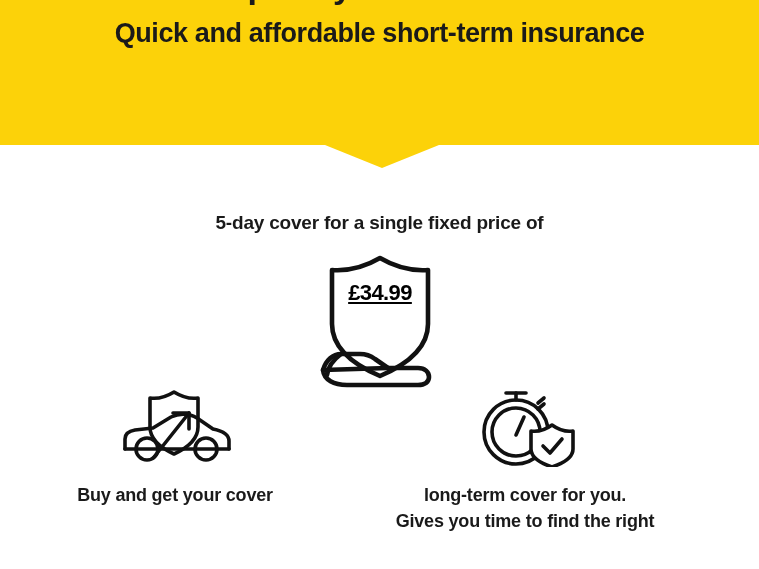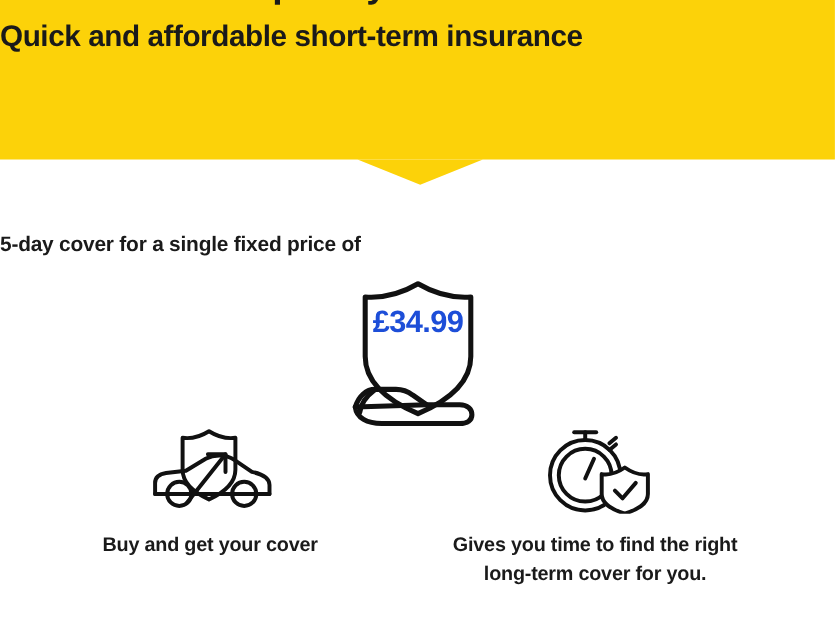--- a/index.html
+++ b/index.html
@@ -37,20 +37,21 @@
     line-height: 40px;
     color: #1a1a1a;
     letter-spacing: -0.3px;
     white-space: nowrap;
   }
   .banner-subtitle {
     position: absolute;
     left: 0;
     top: 16px;
     width: 759px;
+    text-align: center;
     font-size: 27px;
     font-weight: bold;
     line-height: 34px;
     color: #1a1a1a;
     letter-spacing: -0.4px;
     white-space: nowrap;
   }
   .banner-notch {
     position: absolute;
     left: 325px;
@@ -61,21 +62,21 @@
     border-right: 57px solid transparent;
     border-top: 23px solid #fcd209;
   }
 
   
   .price-lead {
     position: absolute;
     left: 0;
     top: 210px;
     width: 759px;
-    text-align: left;
+    text-align: center;
     font-size: 19px;
     font-weight: 600;
     line-height: 26px;
     color: #1a1a1a;
     letter-spacing: -0.2px;
   }
 
   
   .shield-block {
     position: absolute;
@@ -98,36 +99,36 @@
     pointer-events: none;
   }
   .price-just {
     font-size: 23px;
     font-weight: bold;
     line-height: 27px;
     letter-spacing: -0.3px;
     color: #111111;
   }
   .price-amount {
-    font-size: 28px;
+    font-size: 22px;
     font-weight: bold;
     line-height: 32px;
     letter-spacing: -0.6px;
-    color: #1d4ed8;
+    color: #000000;
+    text-decoration: underline;
   }
 
   
   .features {
     position: absolute;
     left: 0;
     top: 386px;
     width: 700px;
     height: 150px;
     display: flex;
-    margin-left: 16px;
   }
   .feature {
     flex: 1 1 50%;
     display: flex;
     flex-direction: column;
     align-items: center;
   }
   .feature-icon {
     height: 82px;
     display: flex;
@@ -247,18 +248,18 @@
                  C 87 43, 95 45, 101 44
                  L 101 62
                  C 101 71, 92 76, 80 80
                  C 68 76, 59 71, 59 62
                  L 59 44
                  C 65 45, 73 43, 80 38 Z" fill="#ffffff"></path>
         <path d="M71 59 L 78 66 L 90 52"></path>
       </svg>
     </div>
     <div class="feature-caption">
+      <span>long-term cover for you.</span>
       <span>Gives you time to find the right</span>
-      <span>long-term cover for you.</span>
     </div>
   </div>
 
 </div>
 
 </body></html>

